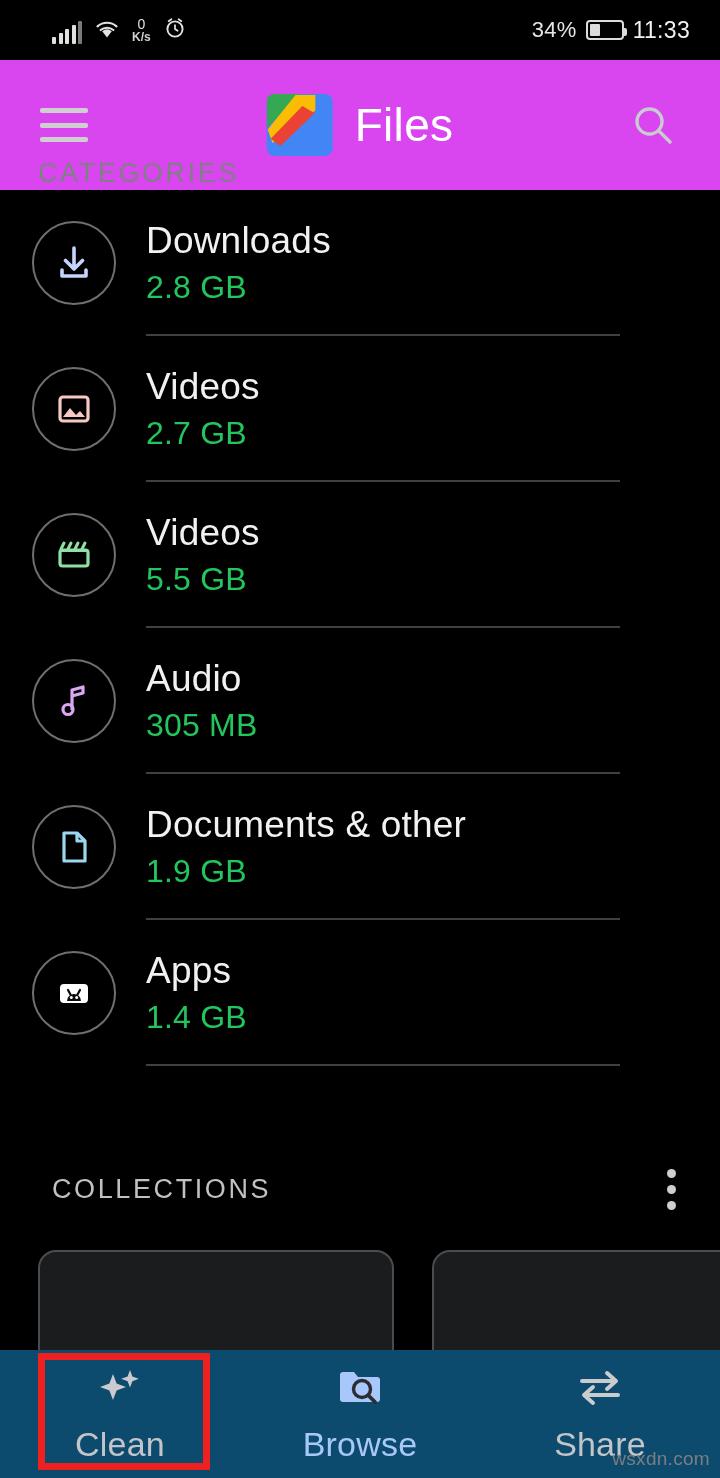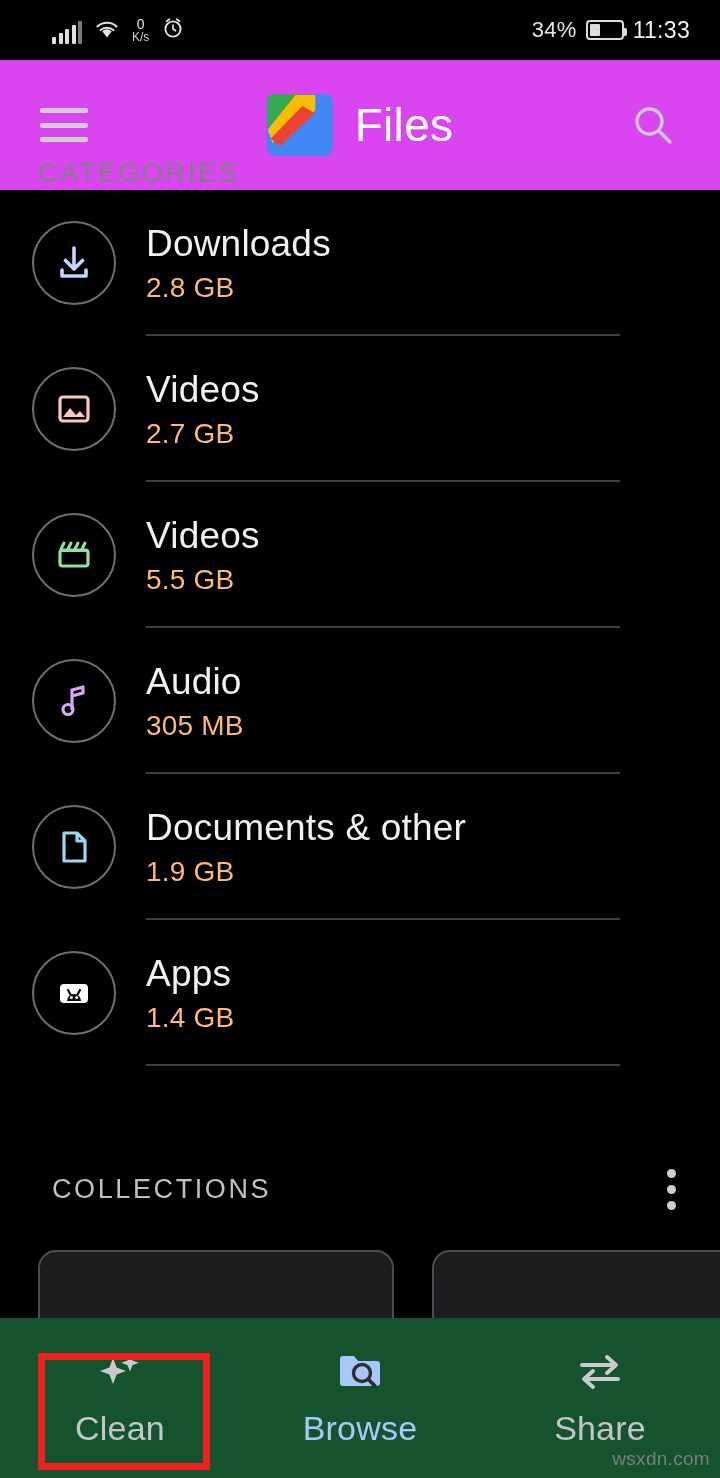--- a/index.html
+++ b/index.html
@@ -23,21 +23,21 @@
   .sb-time { font-size:23px; color:#f2f2f2; letter-spacing:.3px; }
 
   .sig { display:flex; align-items:flex-end; gap:2.5px; height:22px; }
   .sig i { display:block; width:4px; background:#e0e0e0; border-radius:1px; }
   .sig i:nth-child(1){height:7px;} .sig i:nth-child(2){height:11px;}
   .sig i:nth-child(3){height:15px;} .sig i:nth-child(4){height:19px;}
   .sig i:nth-child(5){height:23px; background:#7a7a7a;}
 
   .netspeed { display:flex; flex-direction:column; align-items:center; line-height:1; margin-bottom:1px;}
   .netspeed .n { font-size:14px; color:#e0e0e0; }
-  .netspeed .u { font-size:12px; color:#cfcfcf; }
+  .netspeed .u { font-size:12px; color:#cfcfcf;font-weight:bold; }
 
   .battery {
     width:38px; height:20px; border:2px solid #dcdcdc; border-radius:4px;
     position:relative; display:flex; align-items:center; padding:2px;
   }
   .battery::after{ content:""; position:absolute; right:-5px; top:6px; width:3px; height:8px;
     background:#dcdcdc; border-radius:0 2px 2px 0;}
   .battery .fill{ width:34%; height:100%; background:#dcdcdc; border-radius:1px;}
 
   
@@ -85,21 +85,21 @@
   
   .list { position:absolute; top:190px; left:0; width:620px; }
   .row { position:relative; height:146px; display:flex; align-items:center; cursor:pointer; }
   .row .circle {
     width:84px; height:84px; border-radius:50%; border:2px solid #6d6f72;
     margin-left:32px; display:flex; align-items:center; justify-content:center;
     flex:0 0 auto;
   }
   .row .texts { margin-left:30px; display:flex; flex-direction:column; gap:7px; }
   .row .t1 { color:#f1f1f1; font-size:37px; font-weight:400; letter-spacing:.2px; }
-  .row .t2 { color:#fdba74; font-size:28px; letter-spacing:.2px; }
+  .row .t2 { color:#22c55e; font-size:32px; letter-spacing:.2px; }
   .row .divider { position:absolute; left:146px; right:0; bottom:0; height:2px; background:#3f4043; }
   .row:last-child .divider { left:146px; }
 
   
   .collections-head {
     position:absolute; top:1158px; left:0; width:720px; height:62px;
     display:flex; align-items:center;
   }
   .collections-head .ctitle { margin-left:52px; color:#bfc1c4; font-size:27px; letter-spacing:2.6px; }
   .kebab { position:absolute; right:44px; display:flex; flex-direction:column; gap:7px; cursor:pointer; }
@@ -110,22 +110,22 @@
     position:absolute; top:0; height:170px; border:2px solid #4a4c4f;
     border-radius:18px; background:#1b1c1e;
     display:flex; align-items:flex-end; justify-content:center;
   }
   .card.c1 { left:38px; width:356px; }
   .card.c2 { left:432px; width:356px; }
   .card .ic { margin-bottom:-8px; }
 
   
   .bottomnav {
-    position:absolute; bottom:0; left:0; width:720px; height:160px;
-    background:#14532d; display:flex; align-items:center;
+    position:absolute; bottom:0; left:0; width:720px; height:128px;
+    background:#0c4a6e; display:flex; align-items:center;
   }
   .navitem { flex:1; display:flex; flex-direction:column; align-items:center;
      justify-content:center; gap:10px; cursor:pointer; height:128px; }
   .navitem .lbl { font-size:34px; letter-spacing:.2px; }
   .navitem.inactive .lbl { color:#c3c5c8; }
   .navitem.active .lbl { color:#a8c7fa; }
 
   
   .annot {
     position:absolute; left:38px; top:1353px; width:172px; height:117px;

